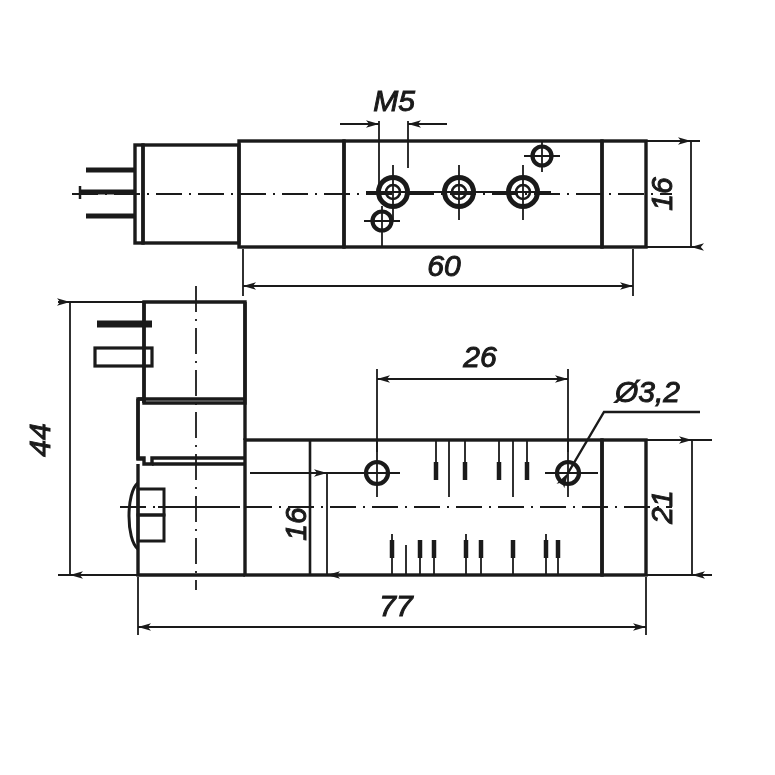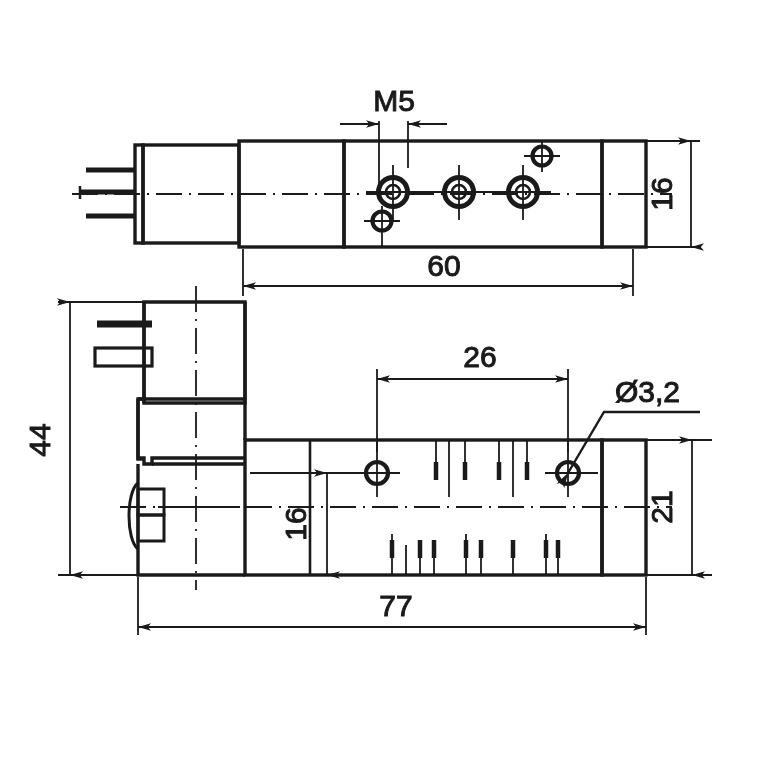--- a/index.html
+++ b/index.html
@@ -1,18 +1,18 @@
 <!DOCTYPE html>
 <html><head>
 <meta charset="utf-8">
 <style>
   html,body{margin:0;padding:0;background:#ffffff;}
   body{width:775px;height:775px;overflow:hidden;
        font-family:"Liberation Sans", sans-serif;}
-  #stage{position:relative;width:775px;height:661px;background:#fff;}
+  #stage{position:relative;width:775px;height:661px;background:#fff;font-style:italic;}
   svg{display:block;}
   .dimtext{font-family:"Liberation Sans", sans-serif;font-size:30px;fill:#1a1a1a;}
 </style>
 </head>
 <body>
 
 <div id="stage">
 <svg width="775" height="775" viewBox="0 0 775 775">
 
   <defs>

